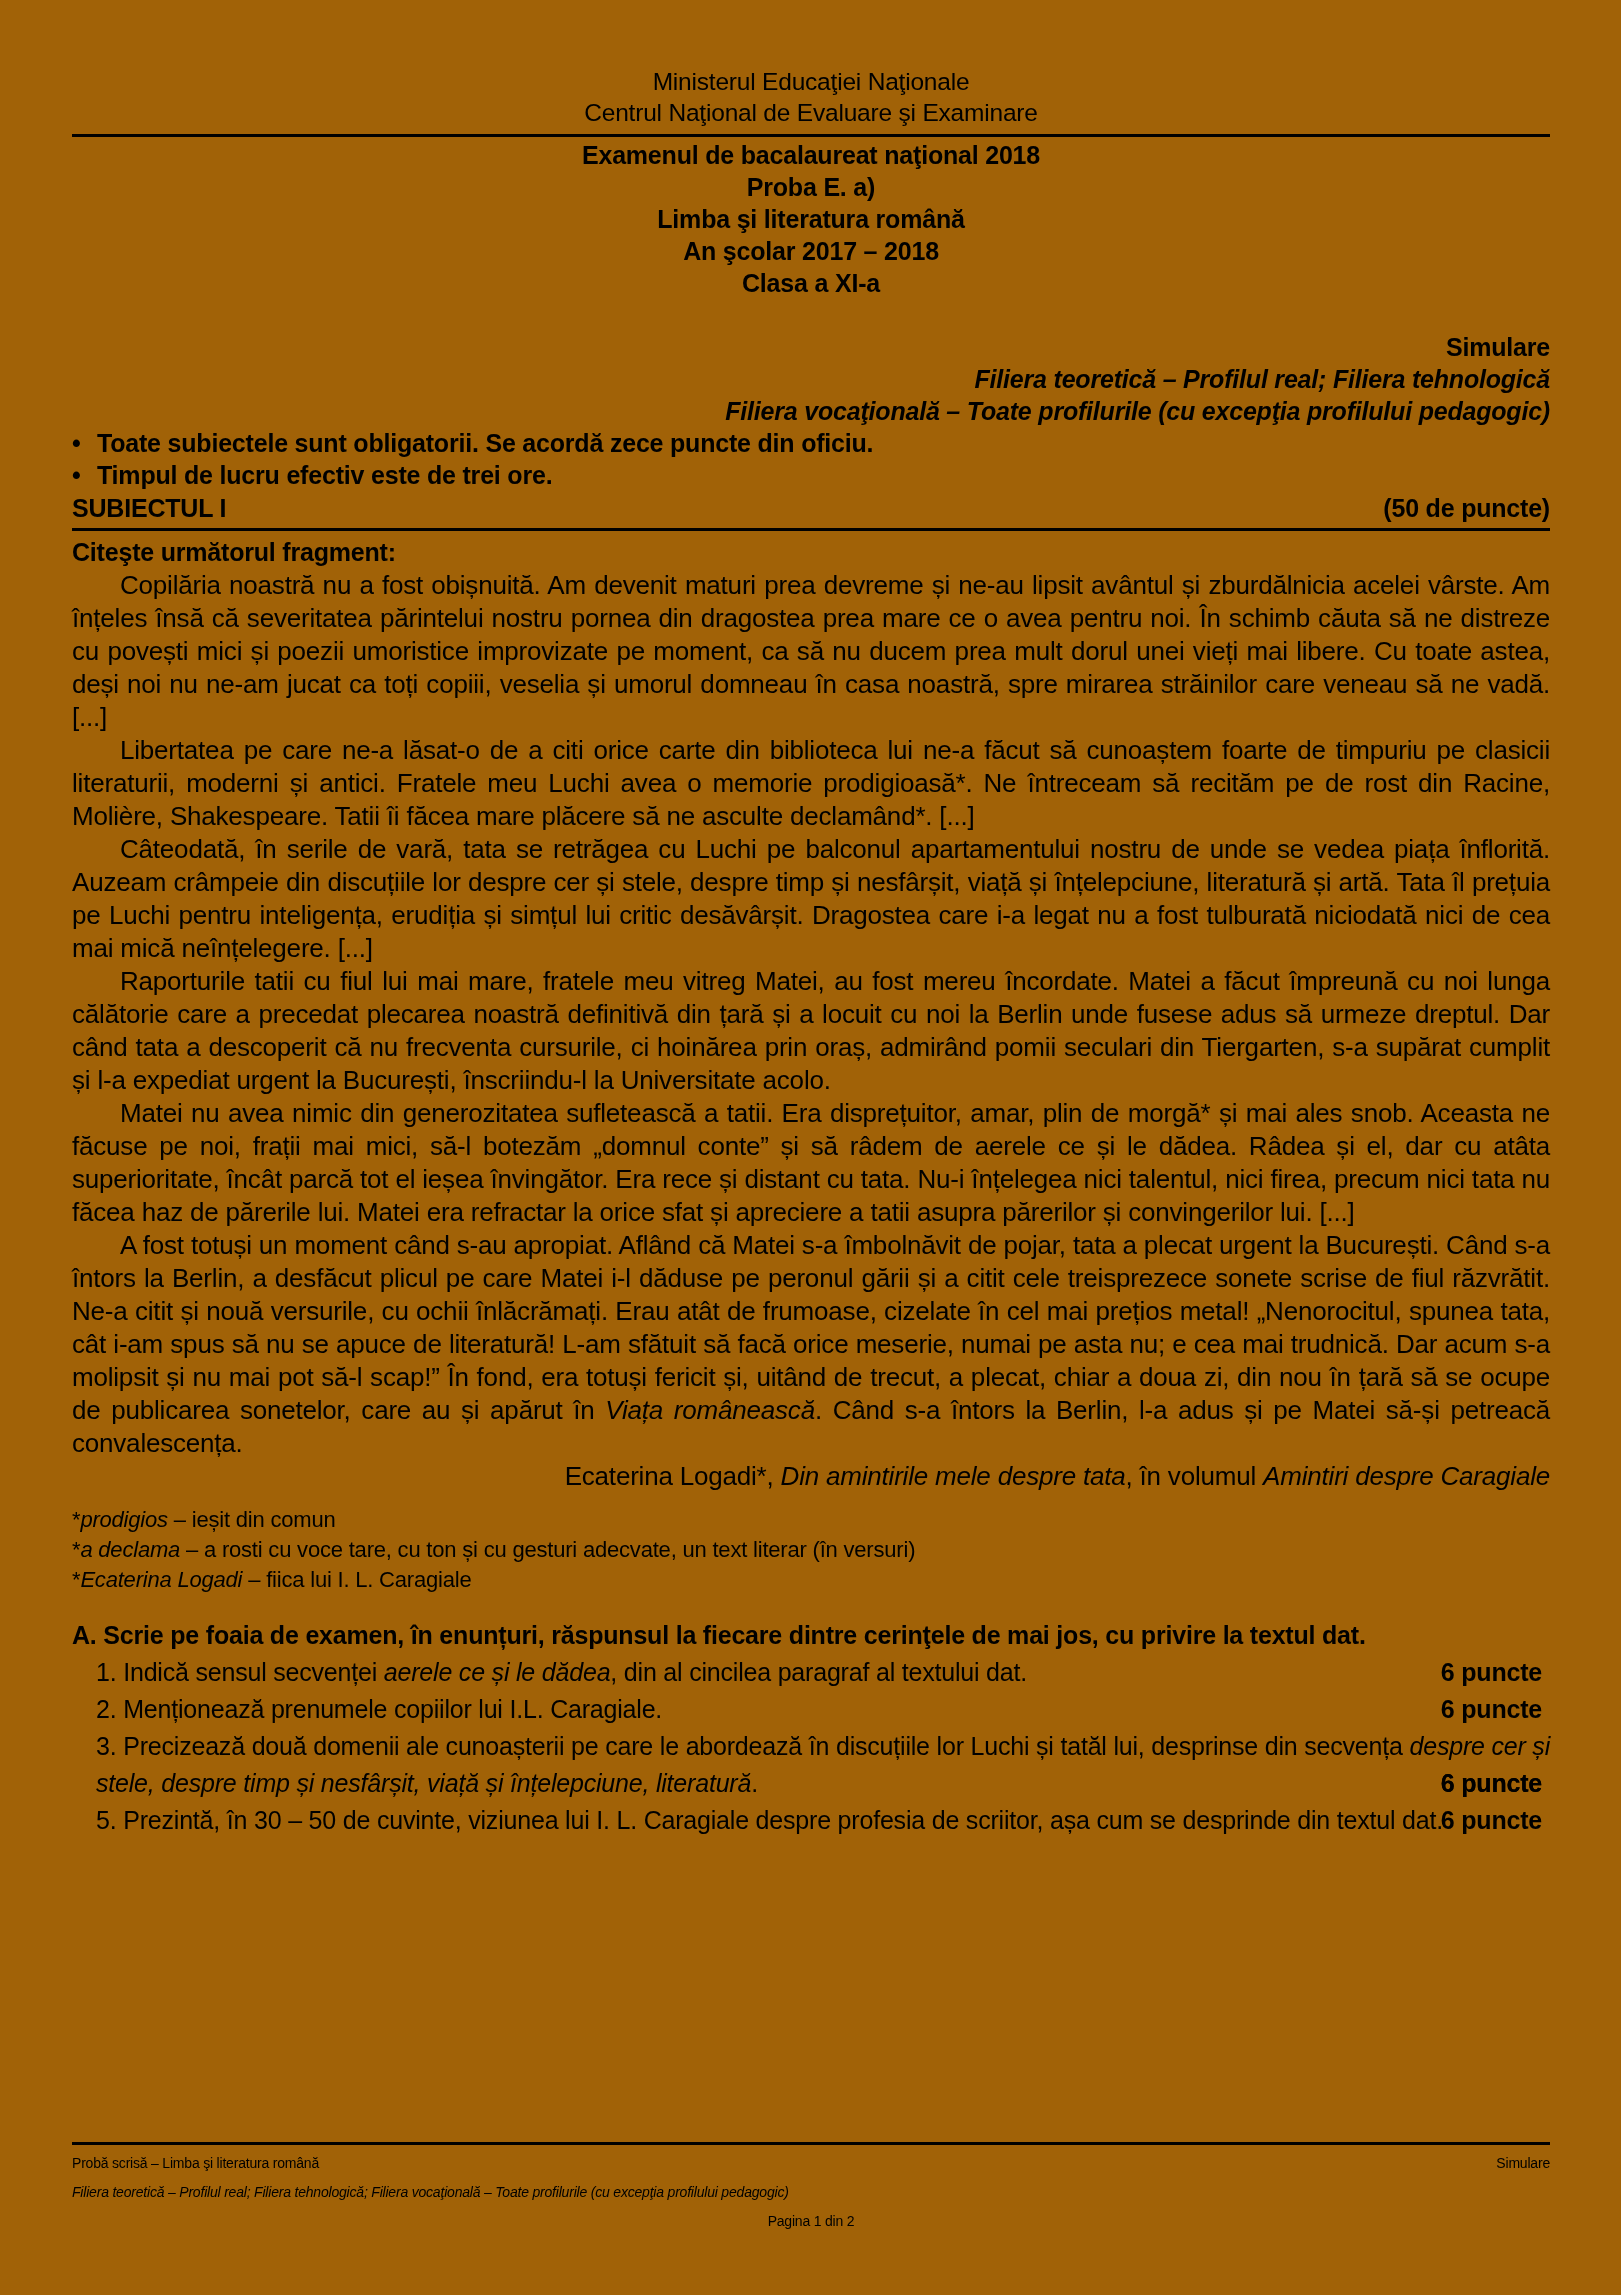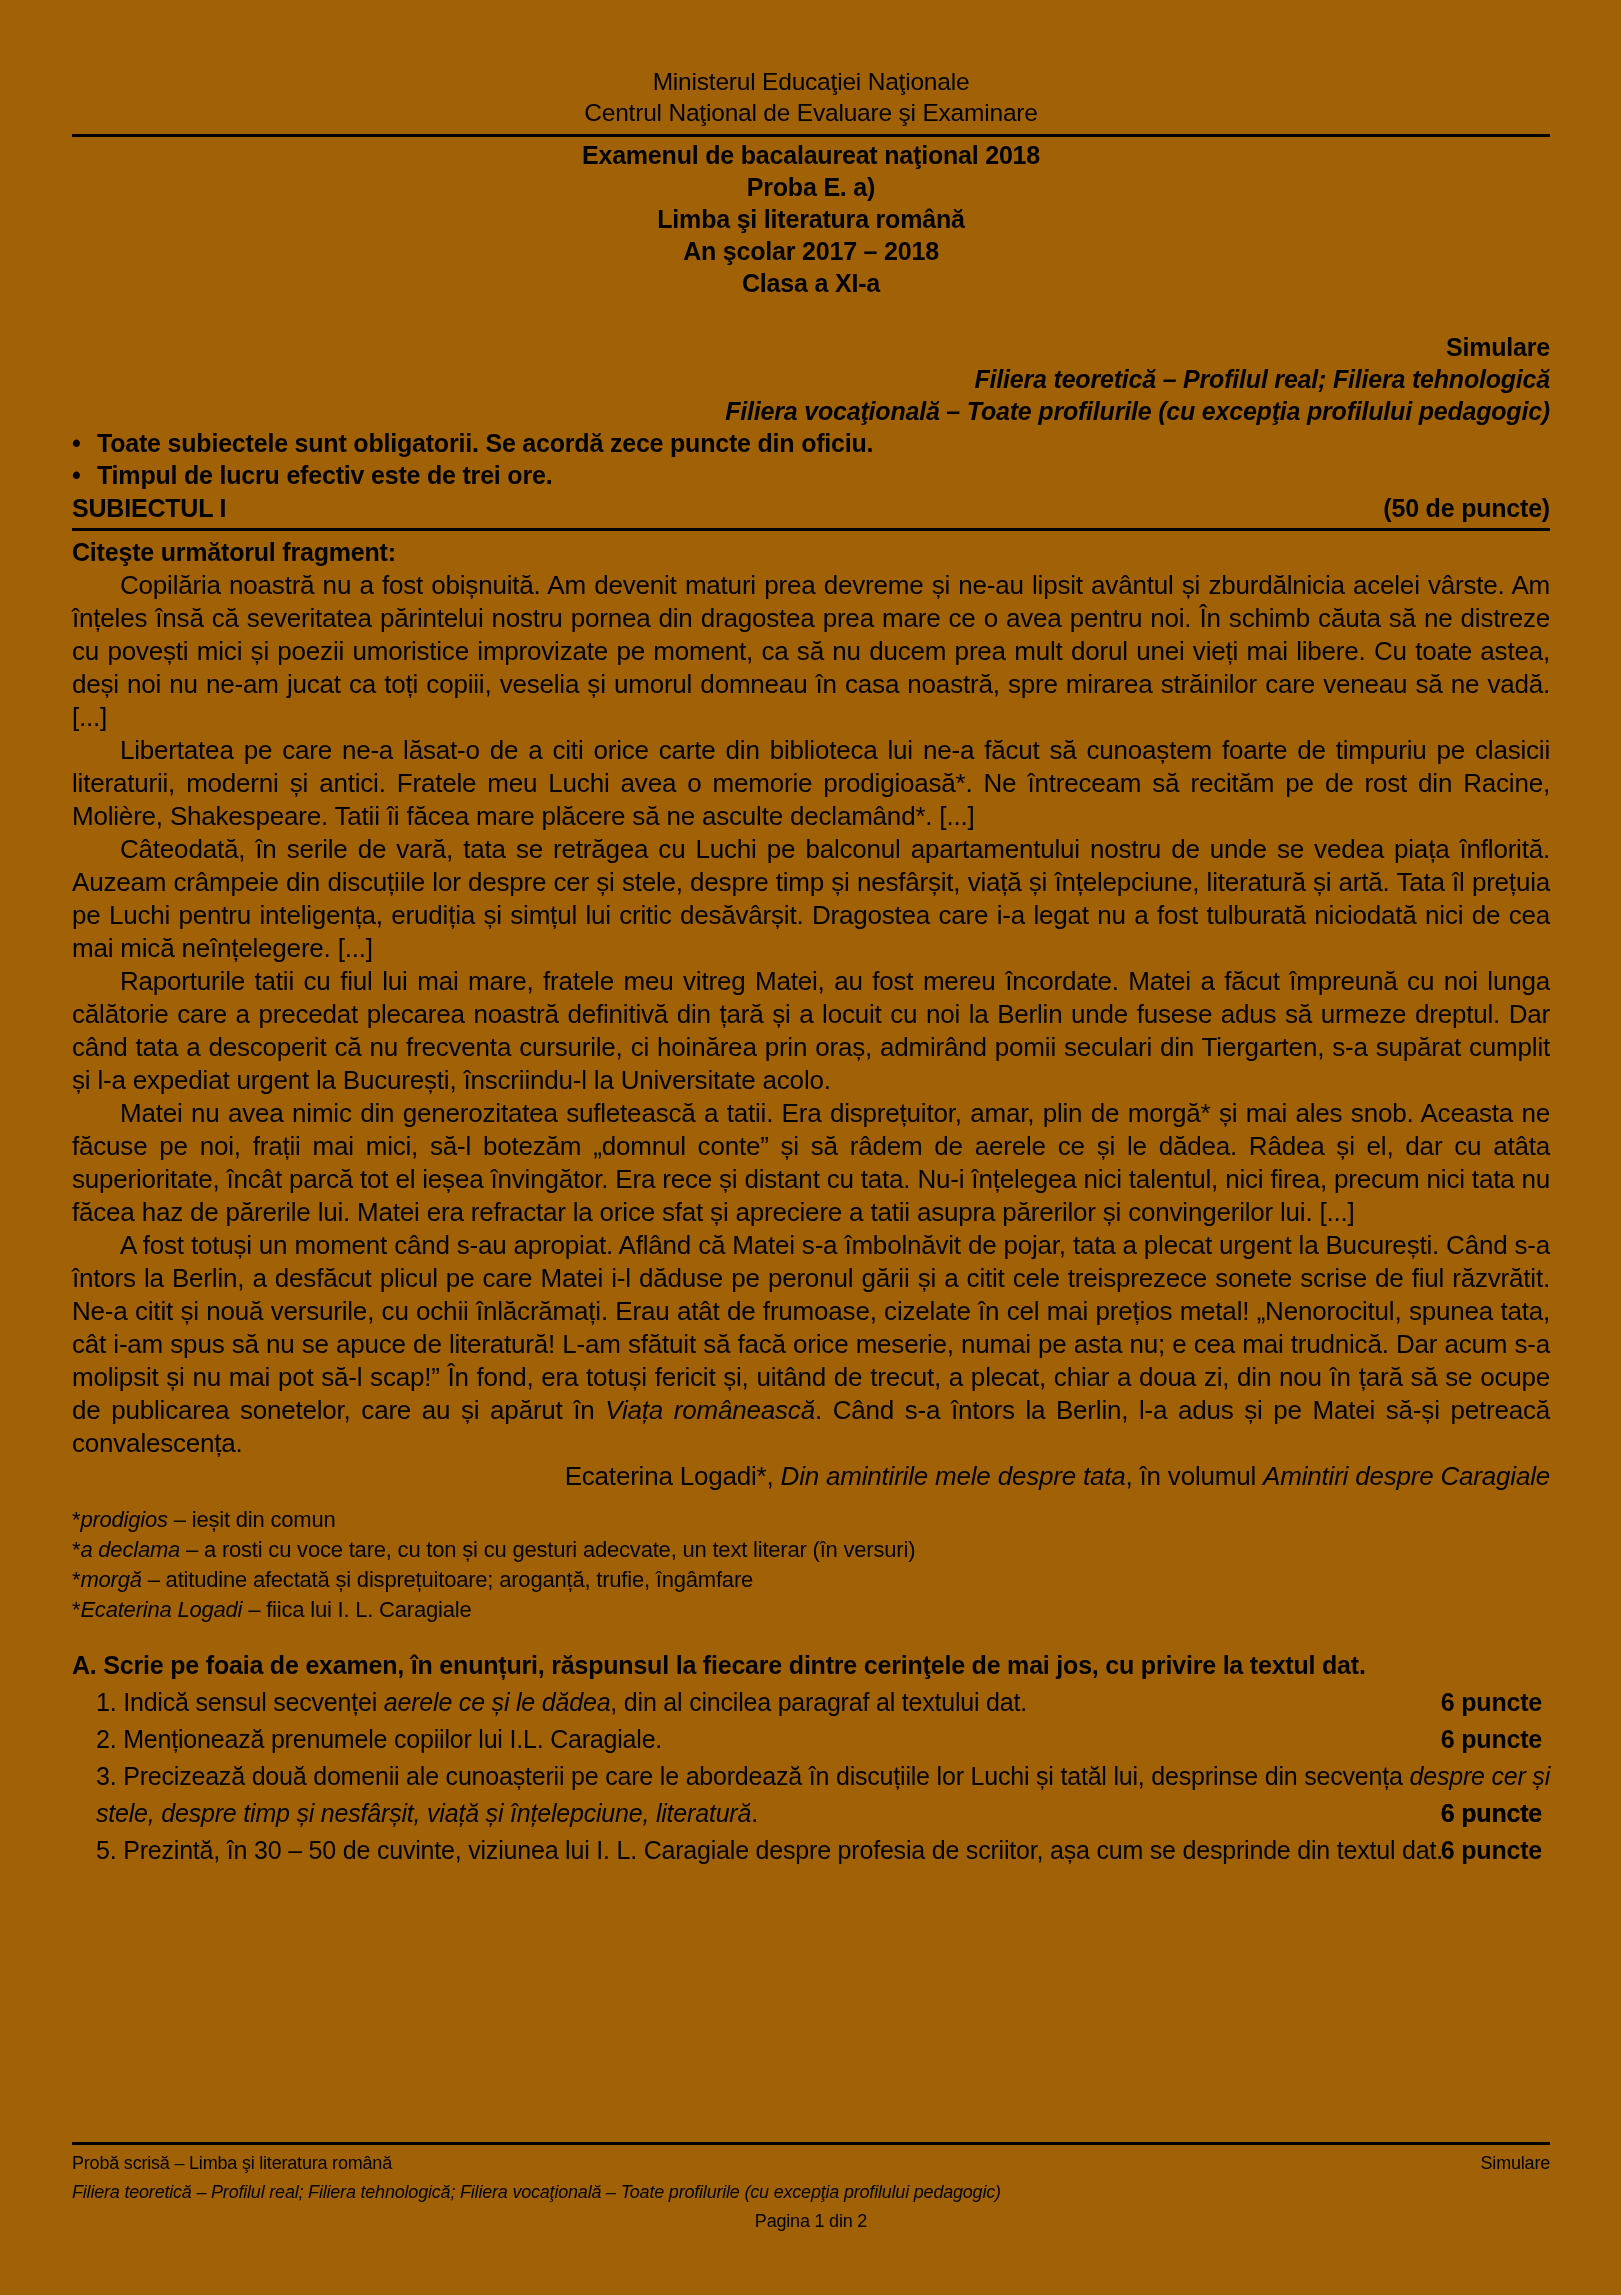--- a/index.html
+++ b/index.html
@@ -23,21 +23,21 @@
   .subject-row { display:flex; justify-content:space-between; font-weight:bold; font-size:25px; line-height:34px; }
   .citeste { font-weight:bold; font-size:25px; line-height:34px; }
   .para { font-size:26px; line-height:33px; text-align:justify; text-indent:48px; }
   .attribution { font-size:26px; line-height:33px; text-align:right; }
   .footnotes { margin-top:12px; }
   .footnote { font-size:22px; line-height:30px; }
   .section-a { margin-top:22px; }
   .section-a-heading { font-weight:bold; font-size:25px; line-height:37px; text-align:justify; }
   .question { position:relative; font-size:25px; line-height:37px; text-align:justify;margin-left:24px; }
   .points { position:absolute; right:8px; bottom:0; font-weight:bold; white-space:nowrap; }
-  .footer { margin-top:auto; font-size:18px; line-height:29px; }
+  .footer { margin-top:auto; font-size:14px; line-height:29px; }
   .footer-rule { height:2.5px; background:#000; margin-bottom:4.2px; }
   .footer-row { display:flex; justify-content:space-between; }
   .footer-filiera { font-style:italic; }
   .footer-page { text-align:center; }
   i { font-style:italic; }
 </style>
 </head>
 <body>
 
 <div class="page">
@@ -75,21 +75,20 @@
   <div class="para">Câteodată, în serile de vară, tata se retrăgea cu Luchi pe balconul apartamentului nostru de unde se vedea piața înflorită. Auzeam crâmpeie din discuțiile lor despre cer și stele, despre timp și nesfârșit, viață și înțelepciune, literatură și artă. Tata îl prețuia pe Luchi pentru inteligența, erudiția și simțul lui critic desăvârșit. Dragostea care i-a legat nu a fost tulburată niciodată nici de cea mai mică neînțelegere. [...]</div>
   <div class="para">Raporturile tatii cu fiul lui mai mare, fratele meu vitreg Matei, au fost mereu încordate. Matei a făcut împreună cu noi lunga călătorie care a precedat plecarea noastră definitivă din țară și a locuit cu noi la Berlin unde fusese adus să urmeze dreptul. Dar când tata a descoperit că nu frecventa cursurile, ci hoinărea prin oraș, admirând pomii seculari din Tiergarten, s-a supărat cumplit și l-a expediat urgent la București, înscriindu-l la Universitate acolo.</div>
   <div class="para">Matei nu avea nimic din generozitatea sufletească a tatii. Era disprețuitor, amar, plin de morgă* și mai ales snob. Aceasta ne făcuse pe noi, frații mai mici, să-l botezăm „domnul conte” și să râdem de aerele ce și le dădea. Râdea și el, dar cu atâta superioritate, încât parcă tot el ieșea învingător. Era rece și distant cu tata. Nu-i înțelegea nici talentul, nici firea, precum nici tata nu făcea haz de părerile lui. Matei era refractar la orice sfat și apreciere a tatii asupra părerilor și convingerilor lui. [...]</div>
   <div class="para">A fost totuși un moment când s-au apropiat. Aflând că Matei s-a îmbolnăvit de pojar, tata a plecat urgent la București. Când s-a întors la Berlin, a desfăcut plicul pe care Matei i-l dăduse pe peronul gării și a citit cele treisprezece sonete scrise de fiul răzvrătit. Ne-a citit și nouă versurile, cu ochii înlăcrămați. Erau atât de frumoase, cizelate în cel mai prețios metal! „Nenorocitul, spunea tata, cât i-am spus să nu se apuce de literatură! L-am sfătuit să facă orice meserie, numai pe asta nu; e cea mai trudnică. Dar acum s-a molipsit și nu mai pot să-l scap!” În fond, era totuși fericit și, uitând de trecut, a plecat, chiar a doua zi, din nou în țară să se ocupe de publicarea sonetelor, care au și apărut în <i>Viața românească</i>. Când s-a întors la Berlin, l-a adus și pe Matei să-și petreacă convalescența.</div>
 
   <div class="attribution">Ecaterina Logadi*, <i>Din amintirile mele despre tata</i>, în volumul <i>Amintiri despre Caragiale</i></div>
 
   <div class="footnotes">
     <div class="footnote">*<i>prodigios</i> – ieșit din comun</div>
     <div class="footnote">*<i>a declama</i> – a rosti cu voce tare, cu ton și cu gesturi adecvate, un text literar (în versuri)</div>
-    <div class="footnote">*<i>morgă</i> – atitudine afectată și disprețuitoare; aroganță, trufie, îngâmfare</div>
     <div class="footnote">*<i>Ecaterina Logadi</i> – fiica lui I. L. Caragiale</div>
   </div>
 
   <div class="section-a">
     <div class="section-a-heading">A. Scrie pe foaia de examen, în enunțuri, răspunsul la fiecare dintre cerinţele de mai jos, cu privire la textul dat.</div>
 
     <div class="question">
       <span>1. Indică sensul secvenței <i>aerele ce și le dădea</i>, din al cincilea paragraf al textului dat.</span>
       <span class="points">6 puncte</span>
     </div>

